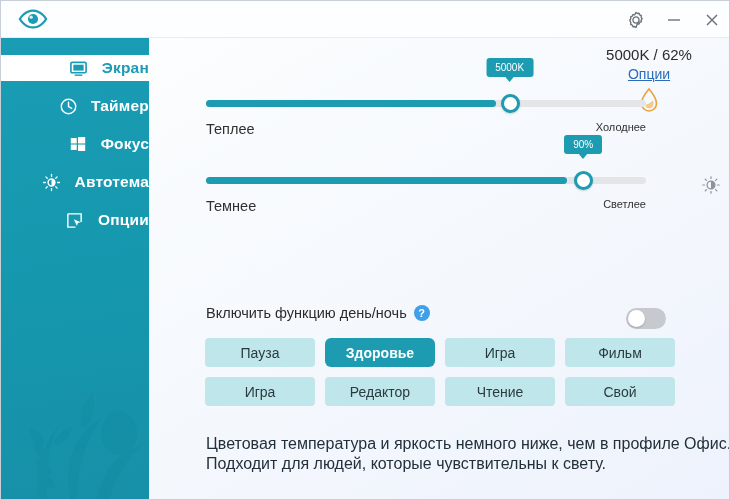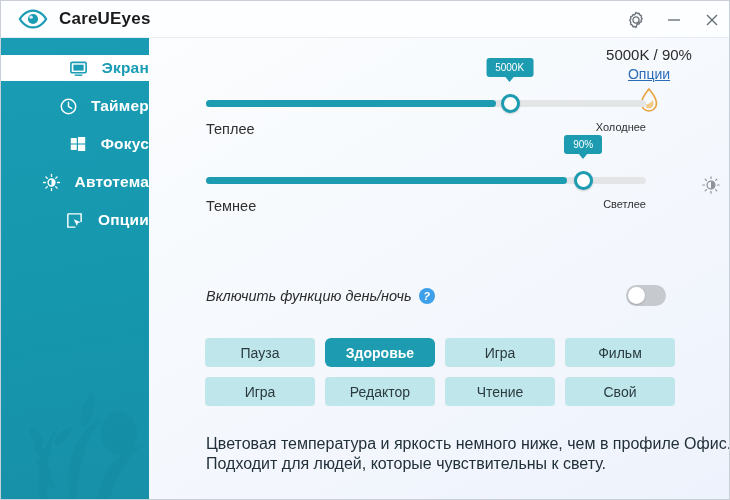--- a/index.html
+++ b/index.html
@@ -133,23 +133,23 @@
   .ends {
     position: relative; margin-top: 1px;
     width: 440px; height: 20px;
   }
   .ends .l { position: absolute; left: 0; font-size: 14.5px; color: #303030; }
   .ends .r { position: absolute; right: 0; font-size: 11px; color: #303030; }
   .side-ic { position: absolute; top: 12px; left: 495px; }
 
   
   .daynight {
-    position: absolute; left: 57px; top: 244px;
+    position: absolute; left: 57px; top: 267px;
     width: 460px; height: 28px;
-    display: flex; align-items: center; font-style: italic;
+    display: flex; 
   }
   .dn-label { font-size: 14.5px; color: #2c2c2c; }
   .help-icon {
     margin-left: 7px; width: 16px; height: 16px;
     border-radius: 50%; background: #3da0e8;
     color: #ffffff; font-size: 11px; font-weight: bold;
     display: inline-flex; align-items: center; justify-content: center;
     cursor: pointer;
   }
   .toggle {
@@ -200,21 +200,20 @@
 
   <div class="titlebar">
     <div class="brand">
       <span>
         <svg class="eye-icon" viewBox="0 0 32 22">
           <path d="M16 2 C7 2 2 11 2 11 C2 11 7 20 16 20 C25 20 30 11 30 11 C30 11 25 2 16 2 Z" fill="none" stroke="#1a9cb4" stroke-width="2.4"></path>
           <circle cx="16" cy="11" r="5.4" fill="#1a9cb4"></circle>
           <circle cx="14" cy="9" r="1.8" fill="#ffffff" opacity=".85"></circle>
         </svg>
       </span>
-      <span class="brand-name">CareUEyes</span>
     </div>
     <div class="win-controls">
       <div class="win-btn">
         <svg width="18" height="18" viewBox="0 0 20 20">
           <path d="M10 6.6a3.4 3.4 0 100 6.8 3.4 3.4 0 000-6.8z" fill="none" stroke="#6b7278" stroke-width="1.5"></path>
           <path d="M10 1.6l1.5 1.2 1.9-.3.8 1.8 1.8.8-.3 1.9 1.2 1.5-1.2 1.5.3 1.9-1.8.8-.8 1.8-1.9-.3L10 18.4l-1.5-1.2-1.9.3-.8-1.8-1.8-.8.3-1.9L3.1 10l1.2-1.5-.3-1.9 1.8-.8.8-1.8 1.9.3z" fill="none" stroke="#6b7278" stroke-width="1.5" stroke-linejoin="round"></path>
         </svg>
       </div>
       <div class="win-btn">
         <svg width="18" height="18" viewBox="0 0 18 18">
@@ -311,21 +310,21 @@
         <span class="lbl">Опции</span>
       </div>
 
 
     </div>
   </div>
 
   <div class="main">
 
     <div class="readout">
-      <div class="val">5000K / 90%</div>
+      <div class="val">5000K / 62%</div>
       <span class="reset-link">Опции</span>
       <div class="drop-wrap">
         <svg width="22" height="26" viewBox="0 0 22 26">
           <path d="M11 2 C11 2 3.5 11 3.5 16.2 C3.5 20.6 6.9 24 11 24 C15.1 24 18.5 20.6 18.5 16.2 C18.5 11 11 2 11 2 Z" fill="none" stroke="#e8a33d" stroke-width="1.6"></path>
           <path d="M8 17.5 C9.6 17.5 12.6 16.2 14.6 13.3 C15.6 15 15.8 16.6 15.2 18.2 C14.2 20.8 11.8 21.9 9.7 21.3 C8.3 20.9 7.6 19.4 8 17.5 Z" fill="#f3cb86"></path>
         </svg>
       </div>
     </div>
 
     <div class="slider-block temp">

